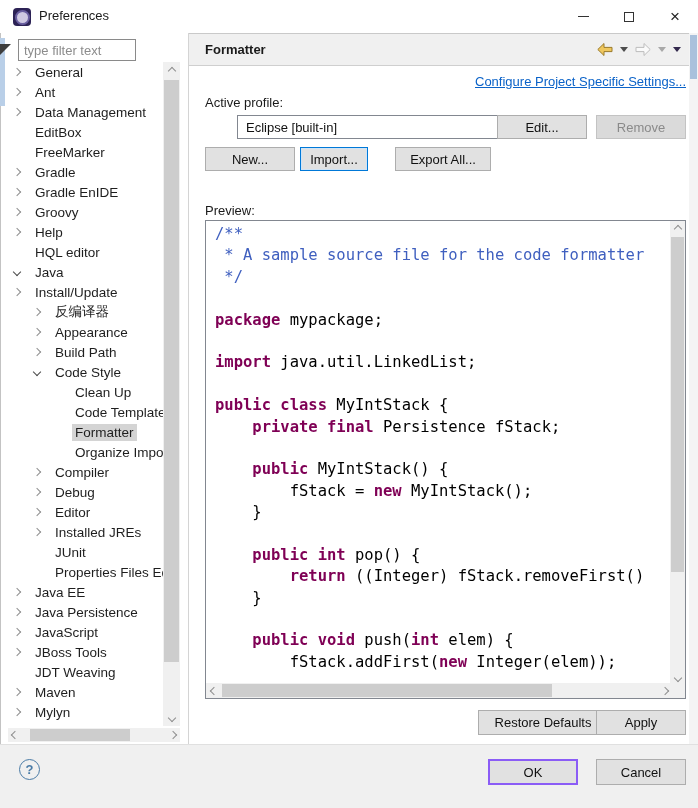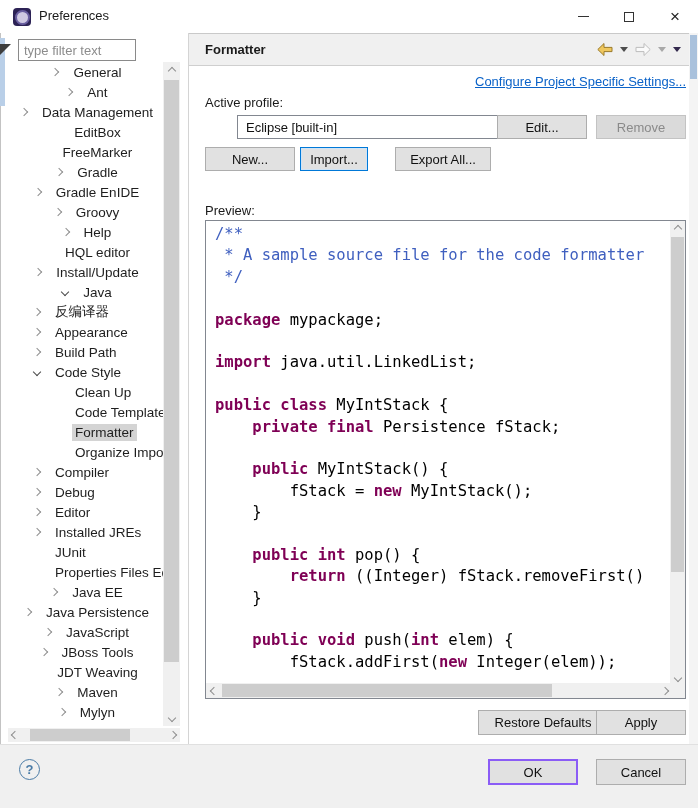--- a/index.html
+++ b/index.html
@@ -24,21 +24,21 @@
   .frag-strip { position:absolute; left:0; top:38px; width:5px; height:68px; background:#b9cfe8; }
   .frag-wedge { position:absolute; left:0; top:44px; width:0; height:0;
                 border-top:11px solid #3d3d3d; border-right:11px solid transparent; }
 
   
   .filter { position:absolute; left:18px; top:39px; width:118px; height:22px; border:1px solid #8a8a8a;
             font-size:13px; padding:0 5px; color:#333; outline:none; font-family:inherit; }
   .filter::placeholder { color:#8c8c8c; }
   .tree { position:absolute; left:8px; top:62px; width:155px; height:664px; overflow:hidden; }
   .trow { height:20px; display:flex; align-items:center; white-space:nowrap; font-size:13.5px; color:#1e1e1e; }
-  .trow.lvl1 { padding-left:6px;justify-content:center; } .trow.lvl2 { padding-left:26px; } .trow.lvl3 { padding-left:46px; }
+  .trow.lvl1 { padding-left:6px; } .trow.lvl2 { padding-left:26px; } .trow.lvl3 { padding-left:46px; }
   .chslot { width:18px; display:inline-flex; align-items:center; justify-content:flex-start; flex:none; }
   .tlabel { padding:1px 3px; }
   .tlabel.sel { background:#d4d4d4; }
 
   
   .chv { display:inline-block; width:6px; height:6px; border-right:1.6px solid #8f8f8f; border-bottom:1.6px solid #8f8f8f; }
   .chv.right { transform:rotate(-45deg); }
   .chv.down  { transform:rotate(45deg); }
   .chv.left  { transform:rotate(135deg); }
   .chv.up    { transform:rotate(-135deg); }
@@ -176,29 +176,29 @@
           <span class="chv right"></span>
         </span>
         <span class="tlabel">Help</span>
       </div>
       <div class="trow lvl1">
         <span class="chslot"></span>
         <span class="tlabel">HQL editor</span>
       </div>
       <div class="trow lvl1">
         <span class="chslot">
+          <span class="chv down dark"></span>
+        </span>
+        <span class="tlabel">Java</span>
+      </div>
+      <div class="trow lvl1">
+        <span class="chslot">
           <span class="chv right"></span>
         </span>
         <span class="tlabel">Install/Update</span>
-      </div>
-      <div class="trow lvl1">
-        <span class="chslot">
-          <span class="chv down dark"></span>
-        </span>
-        <span class="tlabel">Java</span>
       </div>
       <div class="trow lvl2">
         <span class="chslot">
           <span class="chv right"></span>
         </span>
         <span class="tlabel">反编译器</span>
       </div>
       <div class="trow lvl2">
         <span class="chslot">
           <span class="chv right"></span>

